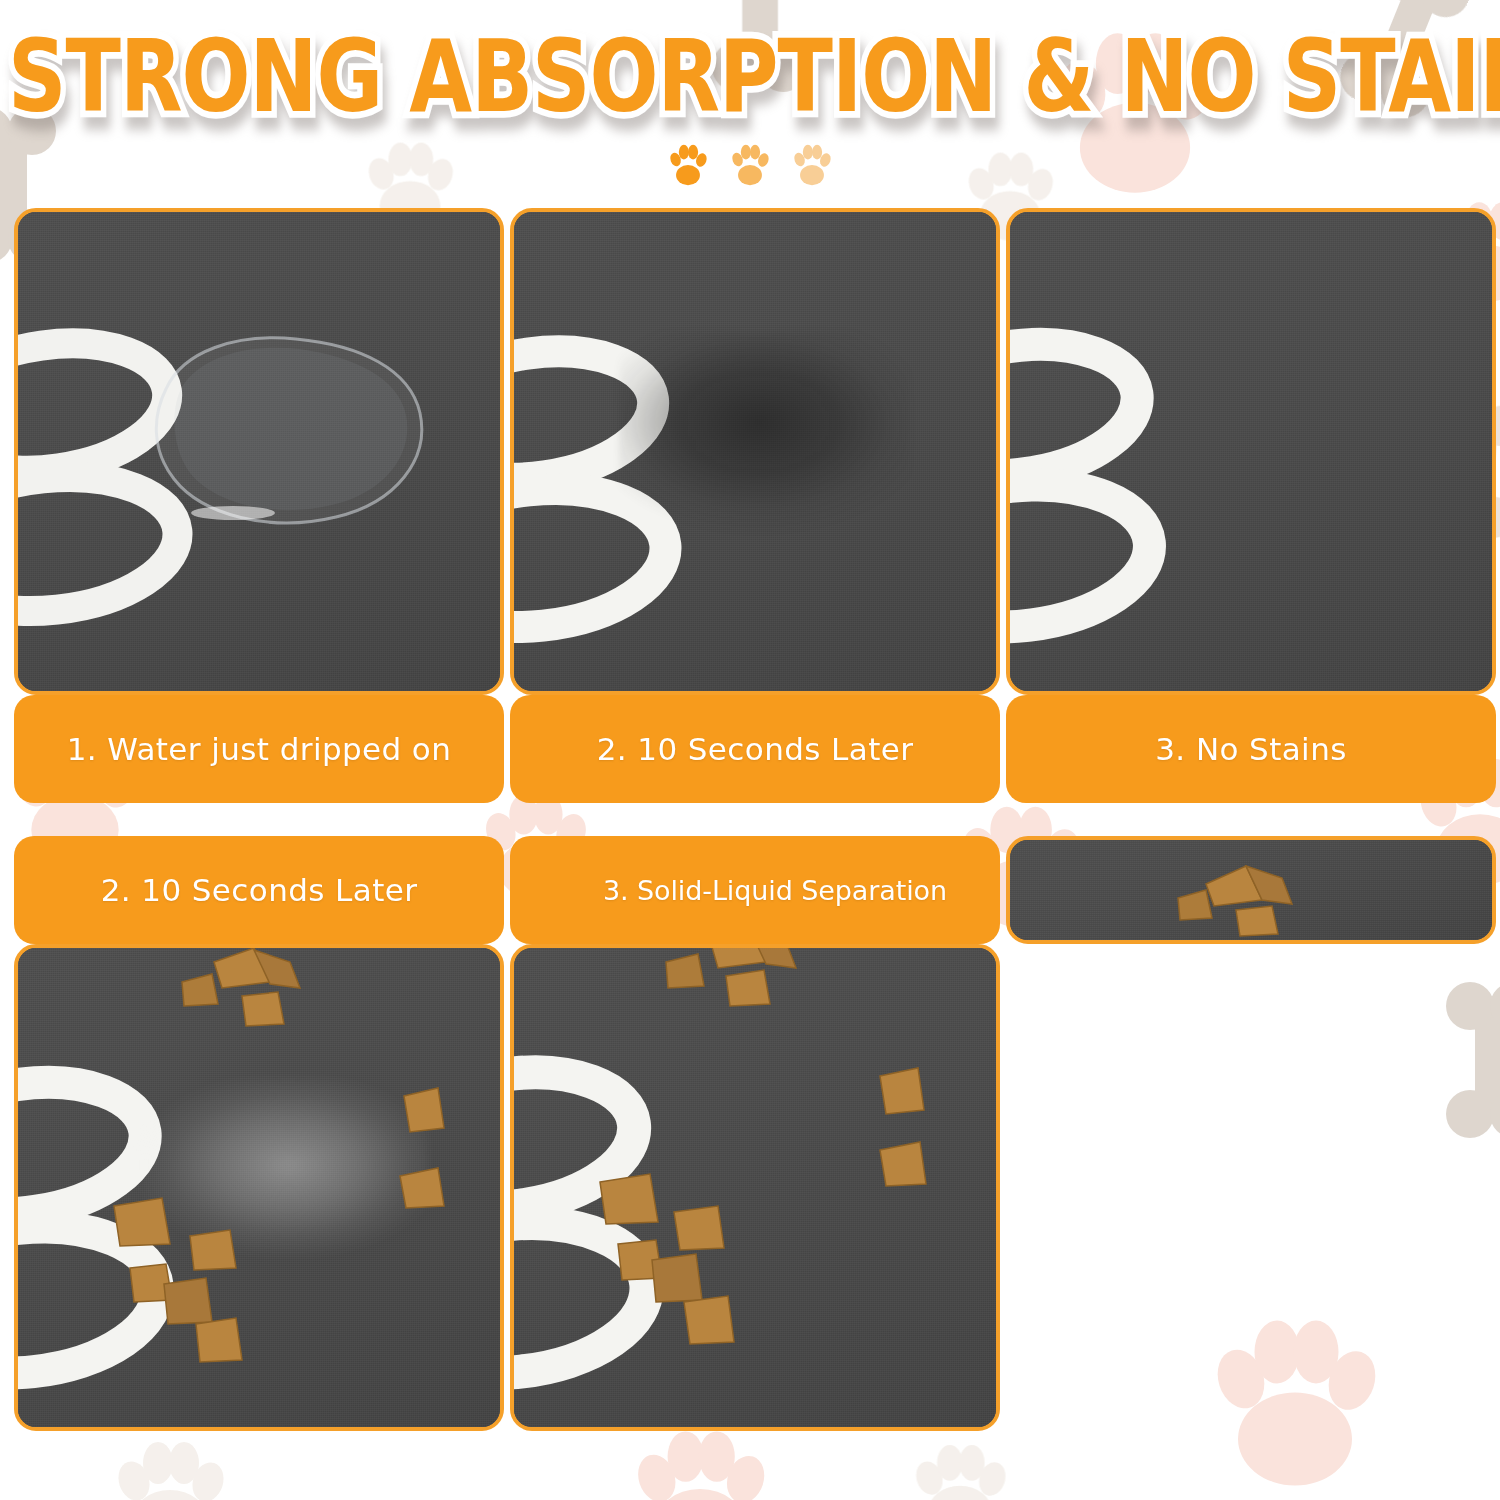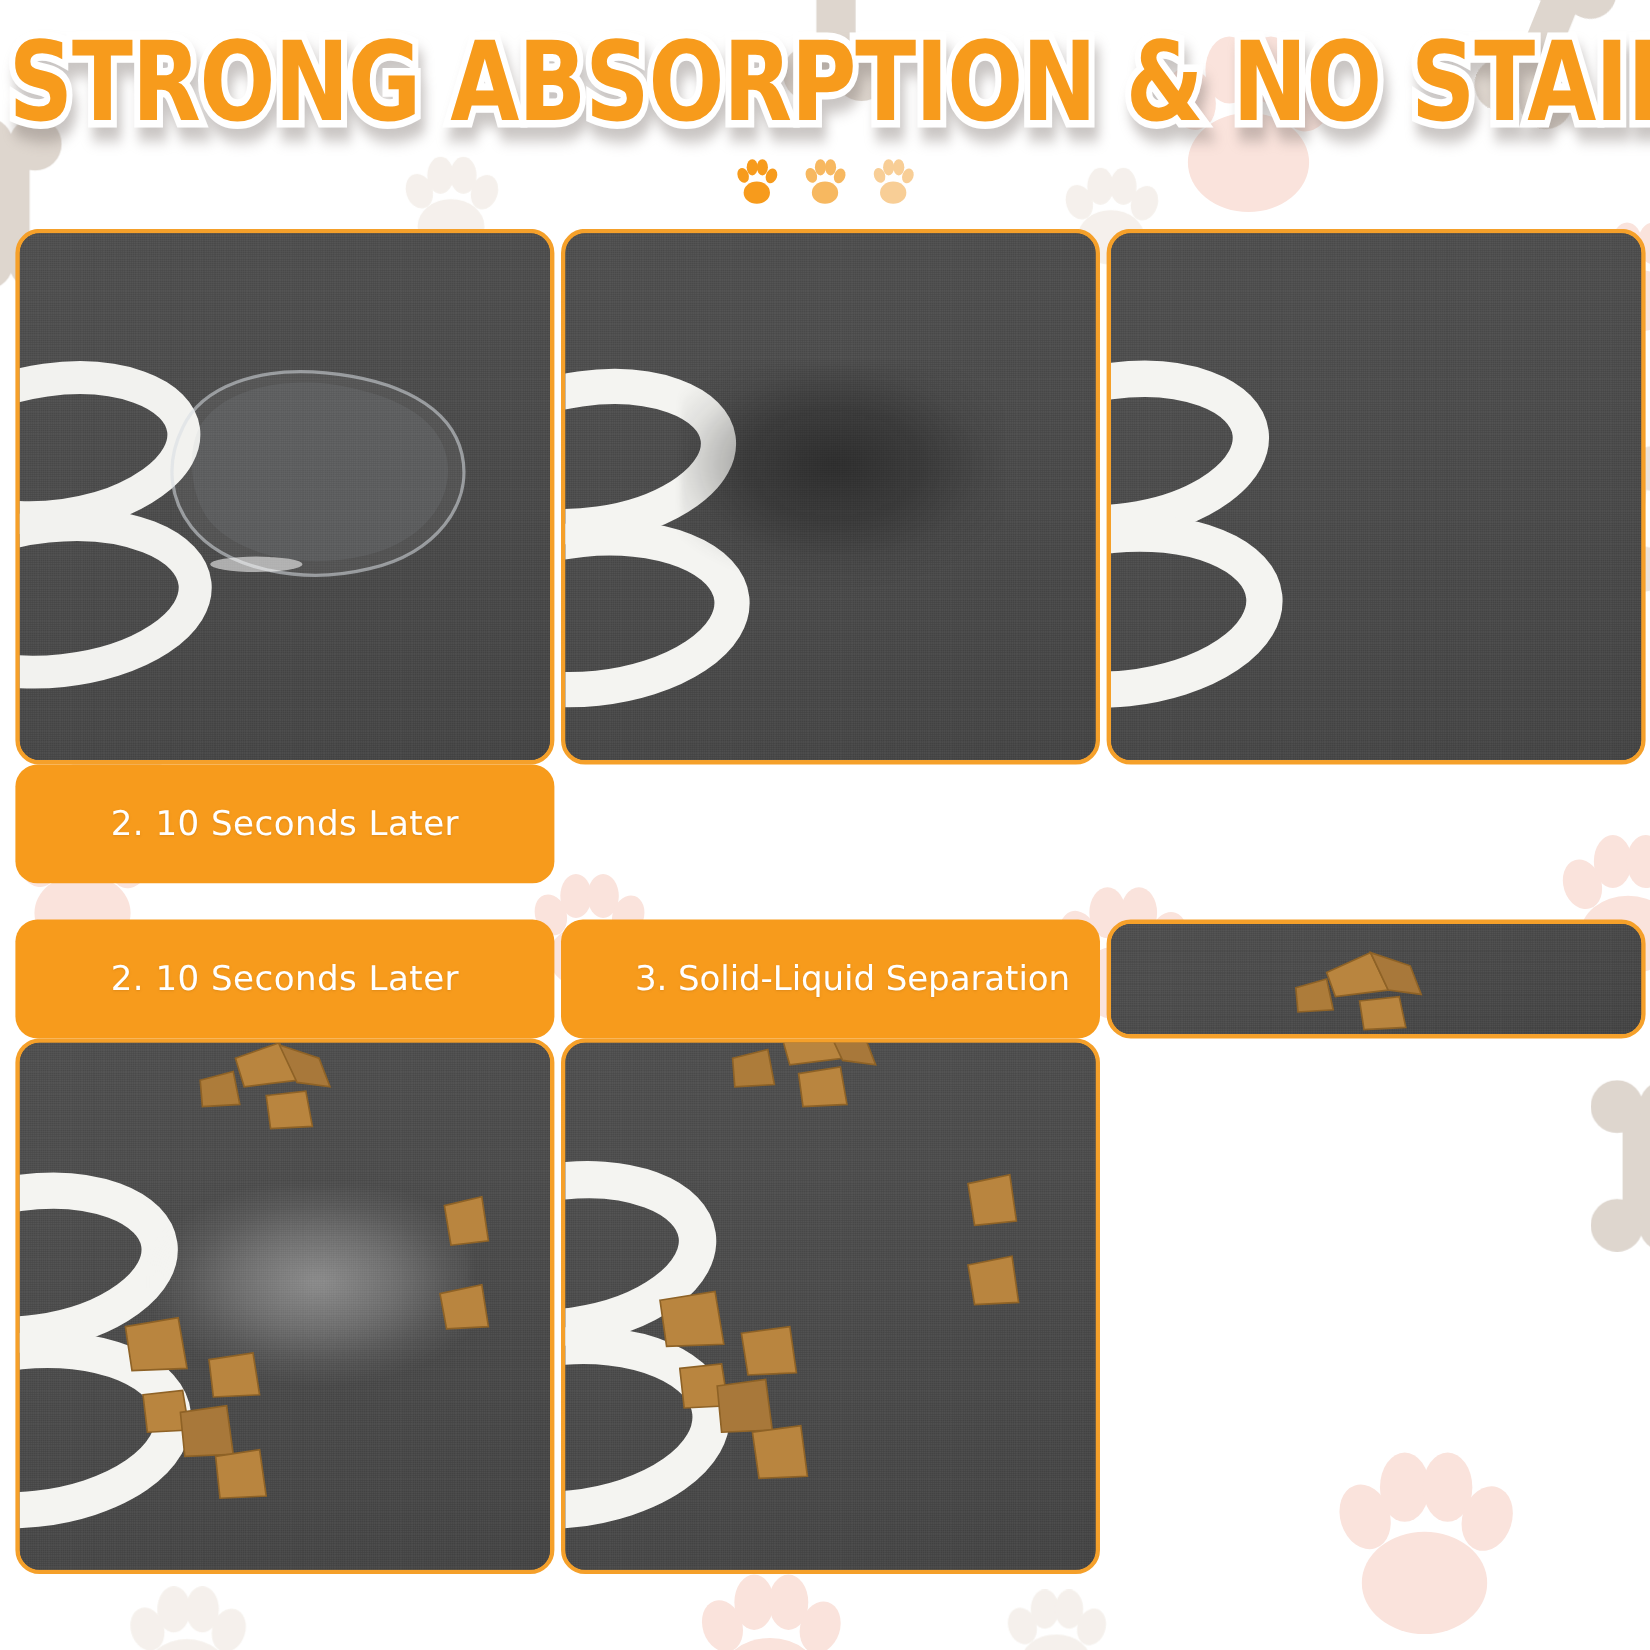--- a/index.html
+++ b/index.html
@@ -82,21 +82,21 @@
   }
   .caption span {
     color:#ffffff;
     font-family:"DejaVu Sans", sans-serif;
     font-size:31px;
     font-weight:500;
     letter-spacing:0.4px;
     white-space:nowrap;
     text-shadow:0 1px 2px rgba(180,110,20,0.35);
   }
-  .caption.tight span { font-size:31px; letter-spacing:-0.1px;margin-left:40px; }
+  .caption.tight span { font-size:27px; letter-spacing:-0.1px;margin-left:40px; }
   .spacer { grid-column:1 / span 3; }
 </style>
 </head>
 <body>
 
 <svg id="bg-pattern" viewBox="0 0 1500 1500" width="1500" height="1500">
   <defs>
     <g id="bone-shape">
       <rect x="-52" y="-17" width="104" height="34" rx="17" fill="currentColor"></rect>
       <circle cx="-54" cy="-22" r="24" fill="currentColor"></circle>
@@ -211,21 +211,27 @@
     <div class="mat"></div>
     <svg class="glyph" style="left:-142px;top:112px" width="330" height="330" viewBox="0 0 330 330">
       <g fill="none" stroke="#f4f4f1" stroke-width="33" stroke-linecap="round">
         <ellipse cx="150" cy="86" rx="120" ry="64" transform="rotate(-8 150 86)"></ellipse>
         <ellipse cx="150" cy="232" rx="132" ry="70" transform="rotate(-6 150 232)"></ellipse>
       </g>
     </svg>
   </div>
 
   <div class="caption">
+    <span>1. Water just dripped on</span>
+  </div>
+  <div class="caption">
     <span>2. 10 Seconds Later</span>
+  </div>
+  <div class="caption">
+    <span>3. No Stains</span>
   </div>
 
   <div class="spacer"></div>
 
   <div class="caption">
     <span>2. 10 Seconds Later</span>
   </div>
   <div class="caption tight">
     <span>3. Solid-Liquid Separation</span>
   </div>

